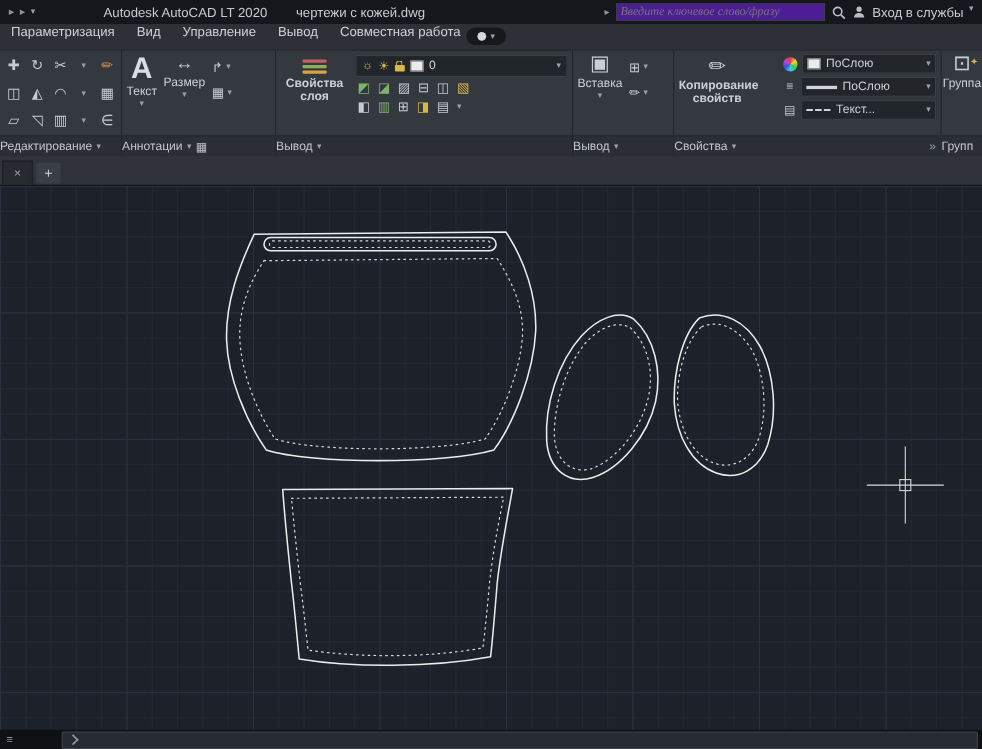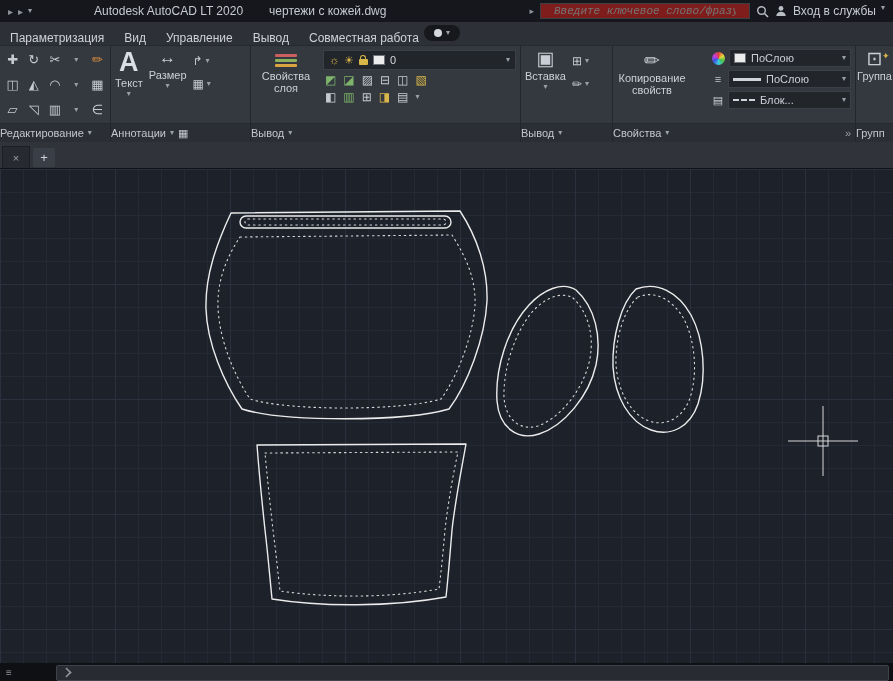--- a/index.html
+++ b/index.html
@@ -7,29 +7,29 @@
        font-family:"Liberation Sans",sans-serif;color:#d4d7db;background:#34383f;
        -webkit-font-smoothing:antialiased;}
 
   
   .titlebar{height:22px;background:#15171c;display:flex;align-items:center;gap:6px;
             padding:0 8px;font-size:12px;color:#c7cad0;}
   .qat{display:flex;gap:5px;align-items:center;color:#8f949b;font-size:10px;}
   .title-group{margin-left:56px;display:flex;gap:26px;white-space:nowrap;}
   .search-wrap{margin-left:auto;display:flex;align-items:center;gap:6px;}
   .search-arrow{color:#8f949b;font-size:9px;}
-  .search-input{width:182px;height:14px;background:#7f1d1d;border:1px solid #3a3e45;
-                color:#9196a0;font-style:italic;font-size:11px;padding:0 13px;outline:none;
-                font-family:Liberation Mono, monospace;}
+  .search-input{width:182px;height:14px;background:#4c1d95;border:1px solid #3a3e45;
+                color:#9196a0;font-style:italic;font-size:11px;padding:0 3px;outline:none;
+                font-family:Liberation Serif, serif;}
   .tb-svg{display:block;}
   .signin{display:flex;align-items:flex-start;gap:5px;white-space:nowrap;}
   .caret{font-size:8px;color:#9aa0a8;line-height:8px;}
 
   
-  .menubar{height:23px;background:#2d3036;display:flex;align-items:flex-end;gap:20px;
+  .menubar{height:23px;background:#2d3036;display:flex;align-items:flex-start;gap:20px;
            padding:0 10px;font-size:12px;color:#ced1d6;position:relative;border-bottom:1px solid #26292e;}
   .menu-item{cursor:default;}
   .menu-pill{position:absolute;left:424px;top:3px;width:36px;height:16px;background:#17181c;
              border-radius:8px;display:flex;align-items:center;justify-content:center;gap:4px;}
   .pill-dot{width:8px;height:8px;border-radius:50%;background:#d5d8dd;}
 
   
   .ribbon{height:96px;background:#34383f;display:flex;}
   .panel{display:flex;flex-direction:column;border-right:1px solid #24262b;box-sizing:border-box;}
   .panel-body{flex:1;display:flex;}
@@ -40,21 +40,21 @@
              place-items:center;font-size:13px;color:#c6cbd2;padding:1px 2px;box-sizing:border-box;}
   .tool{cursor:default;}
   .tool.orange{color:#d98b3c;}
   .tool.small{font-size:8px;color:#9aa0a8;}
 
   .bigbtn{display:flex;flex-direction:column;align-items:center;gap:1px;padding-top:3px;
           font-size:11px;color:#ccd0d6;text-align:center;line-height:1.1;}
   .bicon{font-size:19px;line-height:20px;color:#c9ced6;}
   .bigA{font-size:27px;font-weight:bold;line-height:27px;color:#dadde2;}
   .blabel{font-size:11px;}
-  .blabel.wrap{width:62px;}
+  .blabel.wrap{width:62px;font-weight:bold;}
   .minicol{display:flex;flex-direction:column;gap:9px;padding-top:8px;font-size:12px;color:#c6cbd2;}
   .minirow{display:flex;align-items:center;gap:3px;}
 
   .ann-body{gap:6px;padding:0 4px;}
   .dim-icon{font-size:17px;color:#c9ced6;}
 
   .layers-body{gap:6px;padding:2px 4px;flex:1;}
   .layers-stack{width:22px;height:18px;display:flex;flex-direction:column;gap:2px;justify-content:center;}
   .layers-stack i{display:block;height:3px;border-radius:1px;}
   .ls1{background:#c95f5f;} .ls2{background:#8cb05c;} .ls3{background:#d9a441;}
@@ -307,21 +307,21 @@
             <div class="prop-field">
               <span class="lw-line"></span>
               <span>ПоСлою</span>
               <span class="caret push">▾</span>
             </div>
           </div>
           <div class="prop-row">
             <span class="mini-ic">▤</span>
             <div class="prop-field">
               <span class="lt-line"></span>
-              <span>Блок...</span>
+              <span>Текст...</span>
               <span class="caret push">▾</span>
             </div>
           </div>
         </div>
       </div>
       <div class="panel-label">
         <span>Свойства</span>
         <span class="caret">▾</span>
         <span class="overflow-ic">»</span>
       </div>

